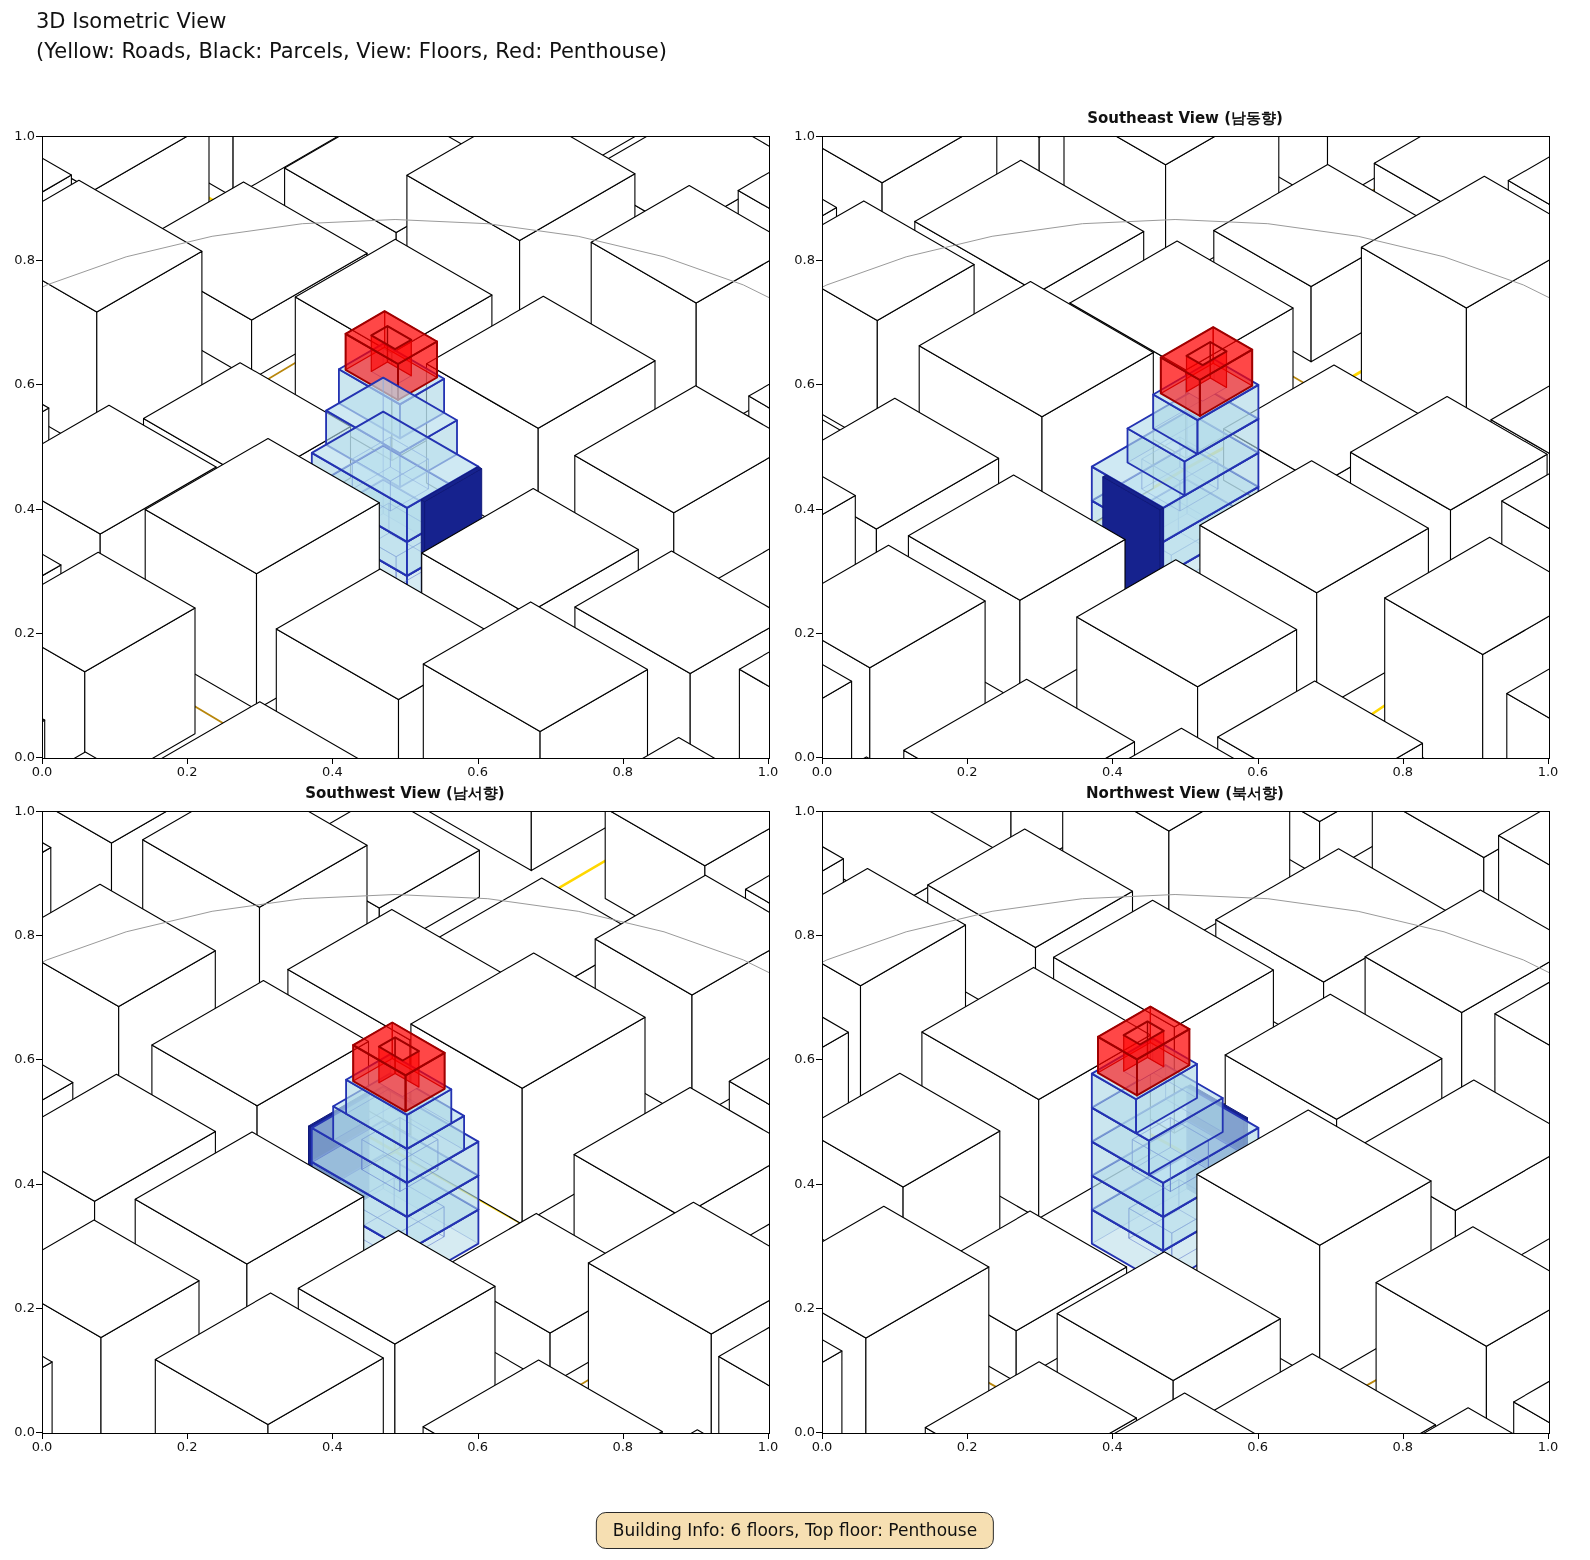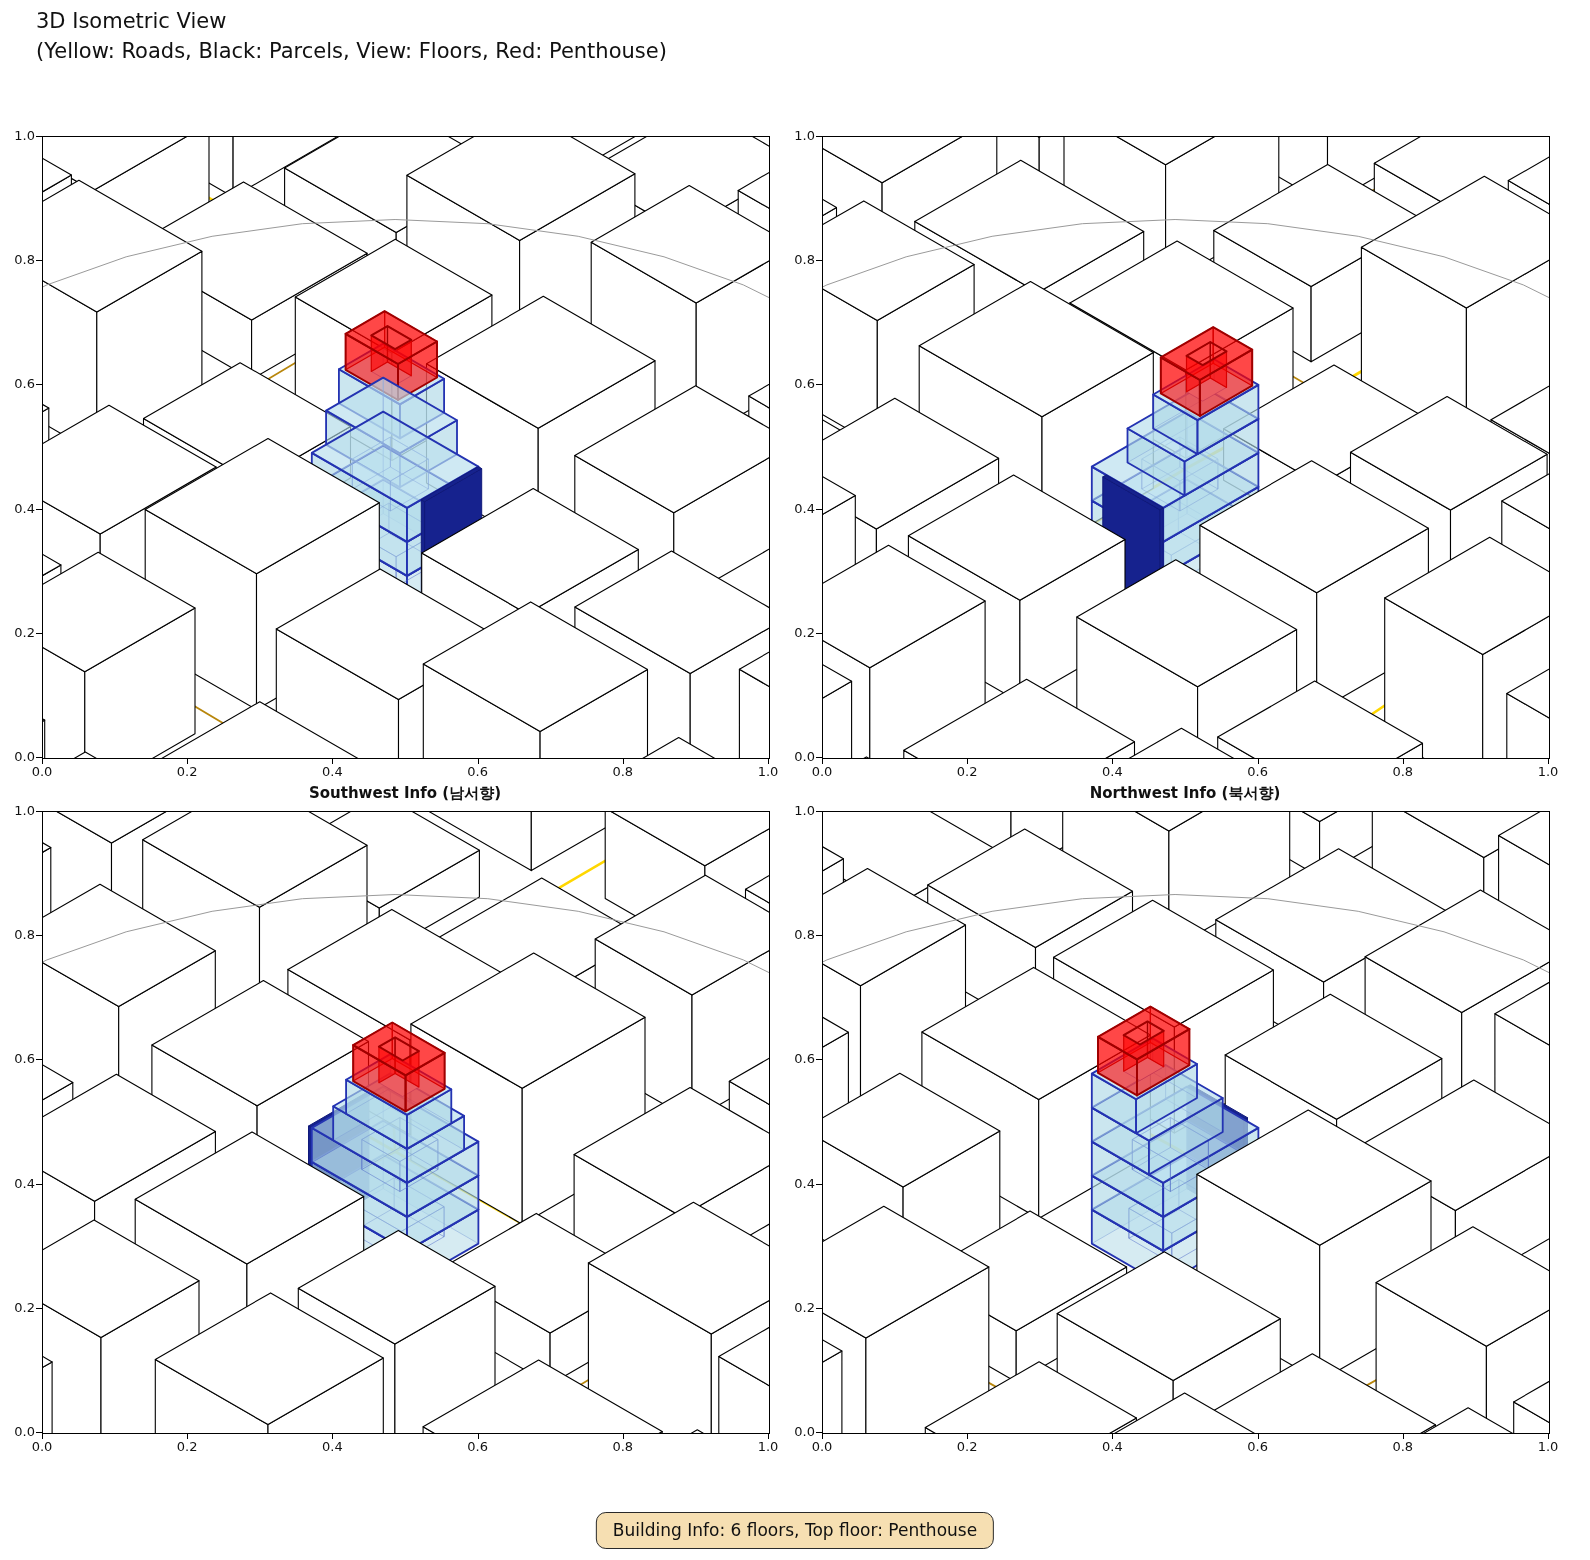--- a/index.html
+++ b/index.html
@@ -351,20 +351,21 @@
       <div class="tickmark" style="left: -6px; top: 124.2px; width: 6px; height: 1px;"></div>
       <div class="tlab x" style="left: 560.8px; top: 628px;">0.8</div>
       <div class="tickmark" style="left: 580.8px; top: 622px; width: 1px; height: 6px;"></div>
       <div class="tlab y" style="left: -47px; top: -8px;">1.0</div>
       <div class="tickmark" style="left: -6px; top: 0px; width: 6px; height: 1px;"></div>
       <div class="tlab x" style="left: 706px; top: 628px;">1.0</div>
       <div class="tickmark" style="left: 726px; top: 622px; width: 1px; height: 6px;"></div>
     </div>
 
   <div class="panel" style="left:822px;top:136px">
+    <div class="ptitle">Southeast View (남동향)</div>
     <div class="plot">
         <svg width="726" height="621">
           <polyline points="873.3,38.4 509.2,251.5 362.6,331.8 204.6,424.8 -314.3,727.3" fill="none" stroke="#FFD700" stroke-width="3" stroke-linejoin="round" stroke-linecap="round"></polyline>
           <polyline points="873.3,811.1 514.0,600.8 351.2,513.3 204.6,424.8 -314.3,122.3" fill="none" stroke="#FFD700" stroke-width="3" stroke-linejoin="round" stroke-linecap="round"></polyline>
           <polyline points="204.6,424.8 33.2,427.5 -90.6,422.0 -464.2,208.9" fill="none" stroke="#FFD700" stroke-width="2.5" stroke-linejoin="round" stroke-linecap="round"></polyline>
           <polyline points="1166.1,207.5 861.4,389.0 654.4,505.9 514.0,600.8 237.9,743.8 -19.2,897.8" fill="none" stroke="#FFD700" stroke-width="2.5" stroke-linejoin="round" stroke-linecap="round"></polyline>
           <polyline points="1168.5,640.6 799.6,424.8 499.7,257.0 -19.2,-48.2" fill="none" stroke="#B8860B" stroke-width="1.8" stroke-linejoin="round" stroke-linecap="round"></polyline>
           <polyline points="723.4,-48.2 354.5,167.6 54.6,335.4 -461.8,642.0" fill="none" stroke="#B8860B" stroke-width="1.8" stroke-linejoin="round" stroke-linecap="round"></polyline>
           <polyline points="578.2,981.6 204.6,763.0 -238.1,512.8 -609.4,292.8" fill="none" stroke="#B8860B" stroke-width="1.8" stroke-linejoin="round" stroke-linecap="round"></polyline>
           <polyline points="1308.9,290.0 1118.5,427.5 861.4,554.0 647.2,705.3 385.4,829.0 137.9,988.5" fill="none" stroke="#9A9A9A" stroke-width="1.2" stroke-linejoin="round" stroke-linecap="round"></polyline>
@@ -677,21 +678,21 @@
       <div class="tickmark" style="left: -6px; top: 124.2px; width: 6px; height: 1px;"></div>
       <div class="tlab x" style="left: 560.8px; top: 628px;">0.8</div>
       <div class="tickmark" style="left: 580.8px; top: 622px; width: 1px; height: 6px;"></div>
       <div class="tlab y" style="left: -47px; top: -8px;">1.0</div>
       <div class="tickmark" style="left: -6px; top: 0px; width: 6px; height: 1px;"></div>
       <div class="tlab x" style="left: 706px; top: 628px;">1.0</div>
       <div class="tickmark" style="left: 726px; top: 622px; width: 1px; height: 6px;"></div>
     </div>
 
   <div class="panel" style="left:42px;top:811px">
-    <div class="ptitle">Southwest Info (남서향)</div>
+    <div class="ptitle">Southwest View (남서향)</div>
     <div class="plot">
         <svg width="726" height="621">
           <polyline points="1020.9,725.9 652.0,515.5 513.0,430.8 352.1,339.5 -171.5,39.8" fill="none" stroke="#FFD700" stroke-width="3" stroke-linejoin="round" stroke-linecap="round"></polyline>
           <polyline points="-316.7,725.9 47.5,518.3 198.8,424.2 352.1,339.5 875.7,39.8" fill="none" stroke="#FFD700" stroke-width="3" stroke-linejoin="round" stroke-linecap="round"></polyline>
           <polyline points="352.1,339.5 347.3,240.5 356.9,169.0 725.8,-46.9" fill="none" stroke="#FFD700" stroke-width="2.5" stroke-linejoin="round" stroke-linecap="round"></polyline>
           <polyline points="728.2,895.0 414.0,719.0 211.7,599.4 47.5,518.3 -200.0,358.8 -466.6,210.3" fill="none" stroke="#FFD700" stroke-width="2.5" stroke-linejoin="round" stroke-linecap="round"></polyline>
           <polyline points="-21.5,896.4 352.1,683.3 642.5,510.0 1170.8,210.3" fill="none" stroke="#B8860B" stroke-width="1.8" stroke-linejoin="round" stroke-linecap="round"></polyline>
           <polyline points="1170.8,639.3 797.2,426.1 506.8,252.9 -23.9,-45.5" fill="none" stroke="#B8860B" stroke-width="1.8" stroke-linejoin="round" stroke-linecap="round"></polyline>
           <polyline points="-611.8,555.4 -233.4,339.5 199.8,83.8 580.6,-130.7" fill="none" stroke="#B8860B" stroke-width="1.8" stroke-linejoin="round" stroke-linecap="round"></polyline>
           <polyline points="585.4,977.5 347.4,867.5 128.4,719.0 -133.4,595.3 -347.6,444.0 -623.7,301.0" fill="none" stroke="#9A9A9A" stroke-width="1.2" stroke-linejoin="round" stroke-linecap="round"></polyline>
@@ -1004,21 +1005,21 @@
       <div class="tickmark" style="left: -6px; top: 124.2px; width: 6px; height: 1px;"></div>
       <div class="tlab x" style="left: 560.8px; top: 628px;">0.8</div>
       <div class="tickmark" style="left: 580.8px; top: 622px; width: 1px; height: 6px;"></div>
       <div class="tlab y" style="left: -47px; top: -8px;">1.0</div>
       <div class="tickmark" style="left: -6px; top: 0px; width: 6px; height: 1px;"></div>
       <div class="tlab x" style="left: 706px; top: 628px;">1.0</div>
       <div class="tickmark" style="left: 726px; top: 622px; width: 1px; height: 6px;"></div>
     </div>
 
   <div class="panel" style="left:822px;top:811px">
-    <div class="ptitle">Northwest Info (북서향)</div>
+    <div class="ptitle">Northwest View (북서향)</div>
     <div class="plot">
         <svg width="726" height="621">
           <polyline points="-169.1,811.1 195.0,598.0 341.6,517.7 499.7,424.8 1018.5,122.3" fill="none" stroke="#FFD700" stroke-width="3" stroke-linejoin="round" stroke-linecap="round"></polyline>
           <polyline points="-169.1,38.4 190.3,248.8 353.1,336.2 499.7,424.8 1018.5,727.3" fill="none" stroke="#FFD700" stroke-width="3" stroke-linejoin="round" stroke-linecap="round"></polyline>
           <polyline points="499.7,424.8 671.0,422.0 794.8,427.5 1168.5,640.6" fill="none" stroke="#FFD700" stroke-width="2.5" stroke-linejoin="round" stroke-linecap="round"></polyline>
           <polyline points="-461.8,642.0 -157.2,460.5 49.8,343.6 190.3,248.8 466.3,105.8 723.4,-48.2" fill="none" stroke="#FFD700" stroke-width="2.5" stroke-linejoin="round" stroke-linecap="round"></polyline>
           <polyline points="-464.2,208.9 -95.3,424.8 204.6,592.5 723.4,897.8" fill="none" stroke="#B8860B" stroke-width="1.8" stroke-linejoin="round" stroke-linecap="round"></polyline>
           <polyline points="-19.2,897.8 349.7,681.9 649.6,514.1 1166.1,207.5" fill="none" stroke="#B8860B" stroke-width="1.8" stroke-linejoin="round" stroke-linecap="round"></polyline>
           <polyline points="126.0,-132.1 499.7,86.5 942.3,336.8 1313.6,556.8" fill="none" stroke="#B8860B" stroke-width="1.8" stroke-linejoin="round" stroke-linecap="round"></polyline>
           <polyline points="-604.6,559.5 -414.3,422.0 -157.2,295.5 57.0,144.3 318.8,20.5 566.3,-139.0" fill="none" stroke="#9A9A9A" stroke-width="1.2" stroke-linejoin="round" stroke-linecap="round"></polyline>

